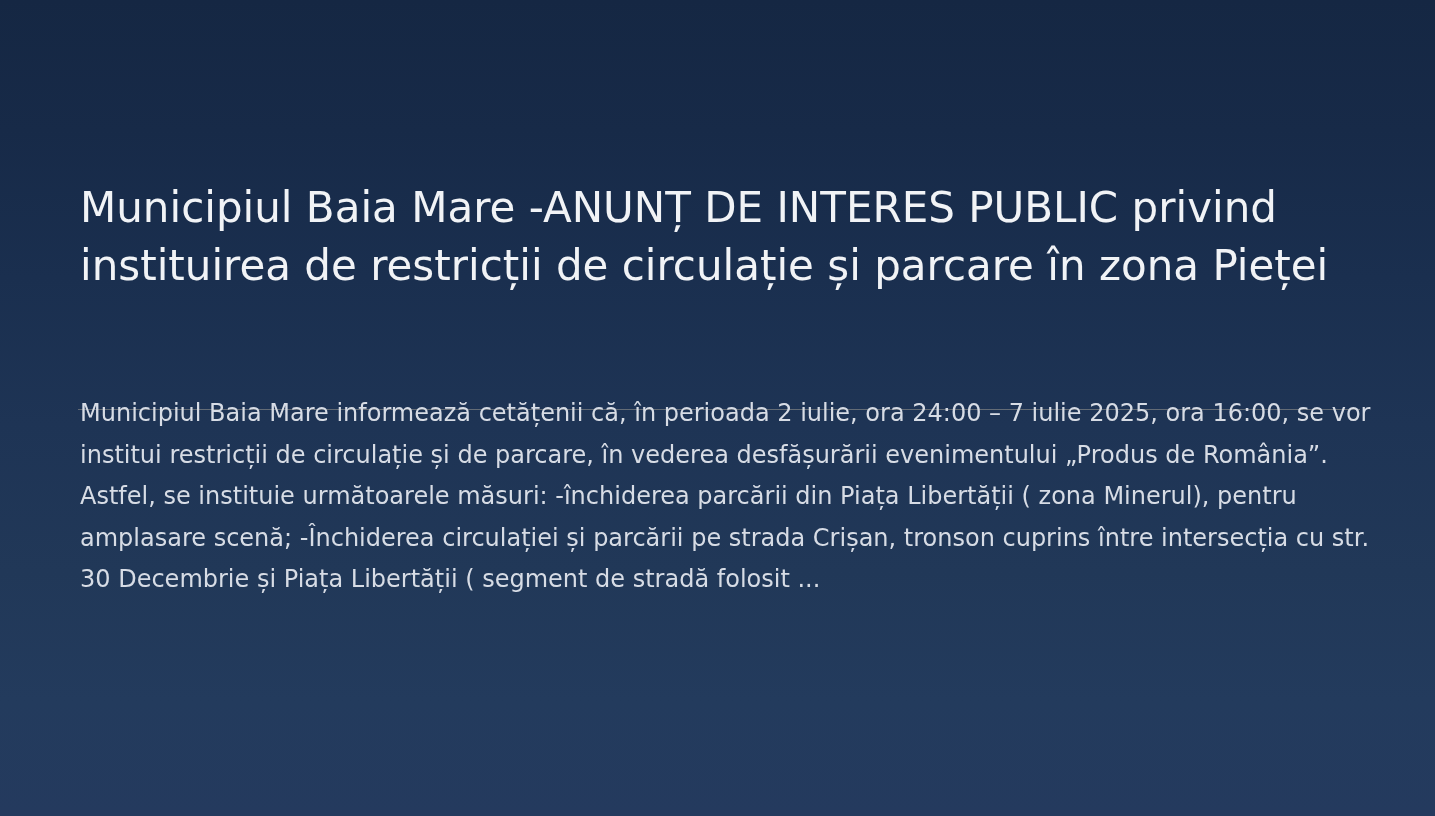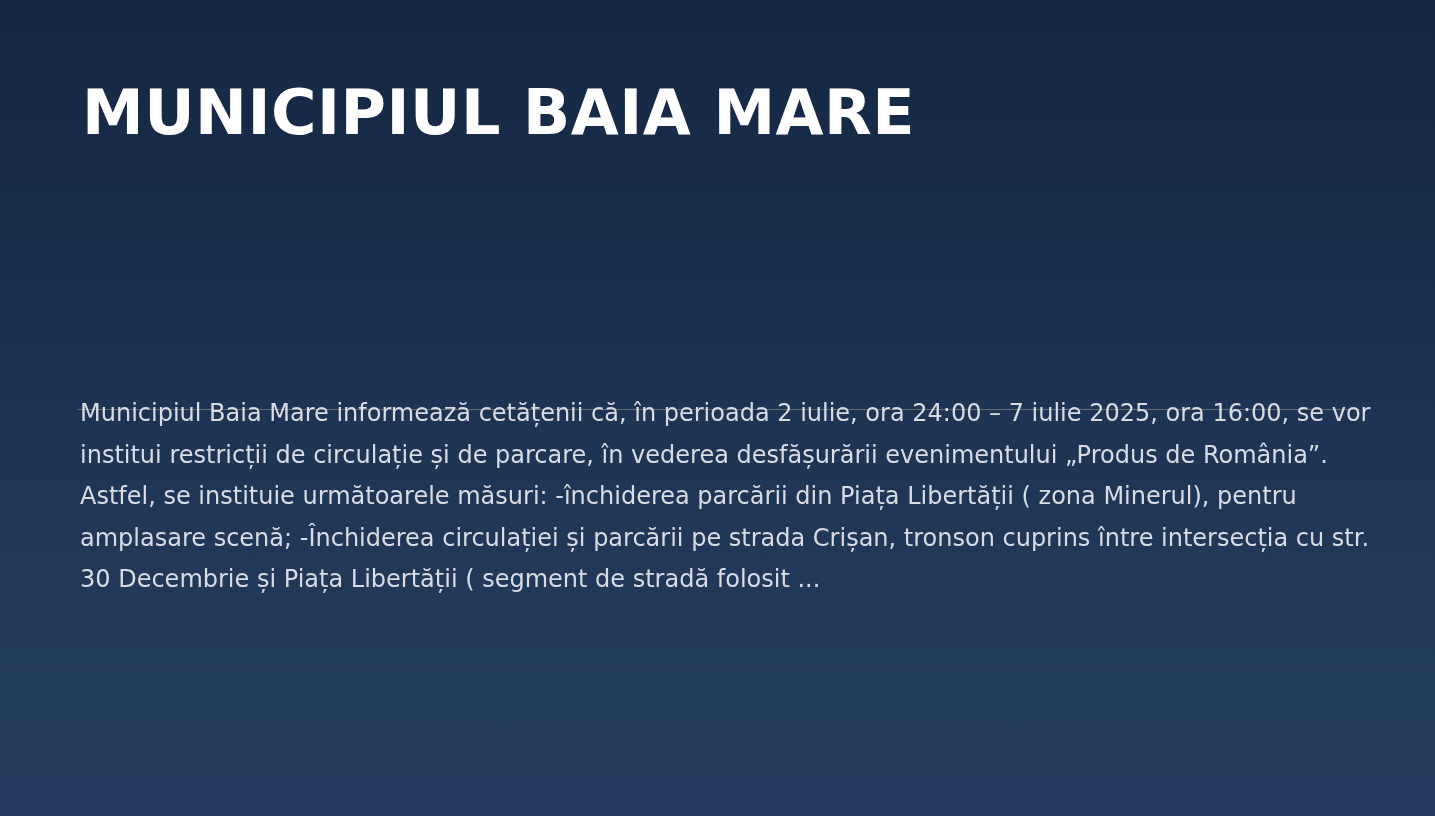--- a/index.html
+++ b/index.html
@@ -92,19 +92,19 @@
 </style>
 </head>
 <body>
 
 <div id="slide">
 
   <div id="hairline"></div>
 
   <div id="content">
 
-    <h1 id="title">MUNICIPIUL BAIA MARE</h1>
 
+    <h2 id="subtitle">Municipiul Baia Mare -ANUNȚ DE INTERES PUBLIC privind instituirea de restricții de circulație și parcare în zona Pieței</h2>
 
     <p id="body">Municipiul Baia Mare informează cetățenii că, în perioada 2 iulie, ora 24:00 – 7 iulie 2025, ora 16:00, se vor institui restricții de circulație și de parcare, în vederea desfășurării evenimentului „Produs de România”. Astfel, se instituie următoarele măsuri: -închiderea parcării din Piața Libertății ( zona Minerul), pentru amplasare scenă; -Închiderea circulației și parcării pe strada Crișan, tronson cuprins între intersecția cu str. 30 Decembrie și Piața Libertății ( segment de stradă folosit ...</p>
 
   </div>
 </div>
 
 </body></html>

